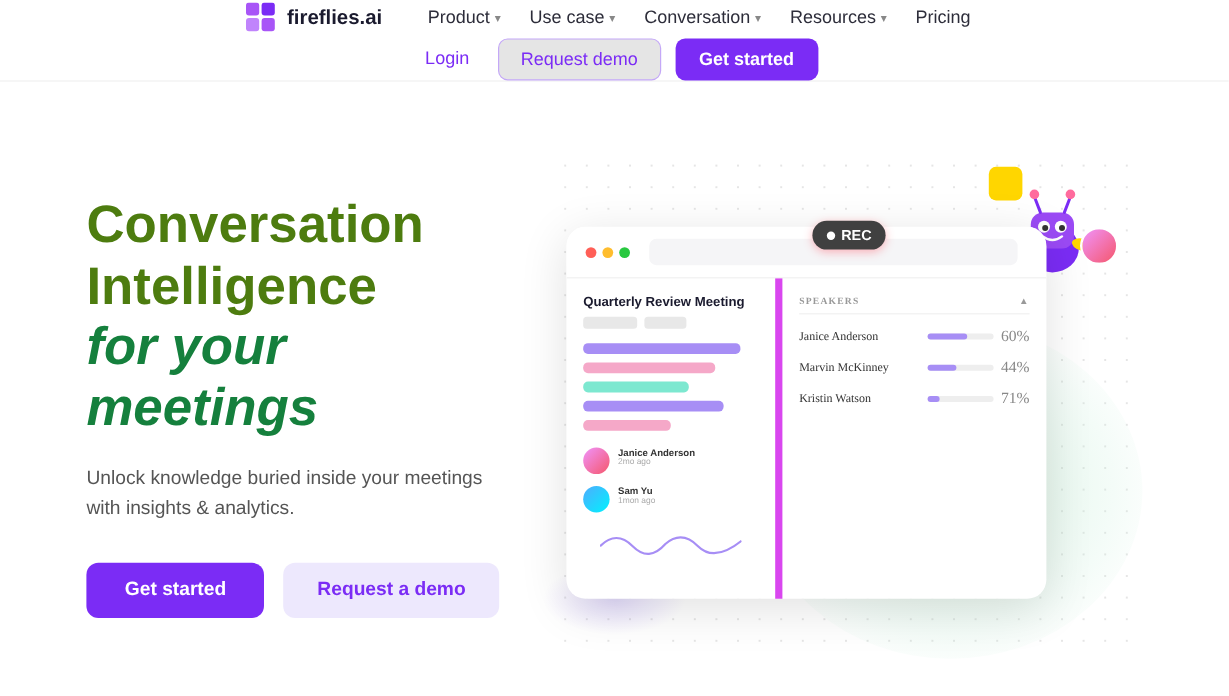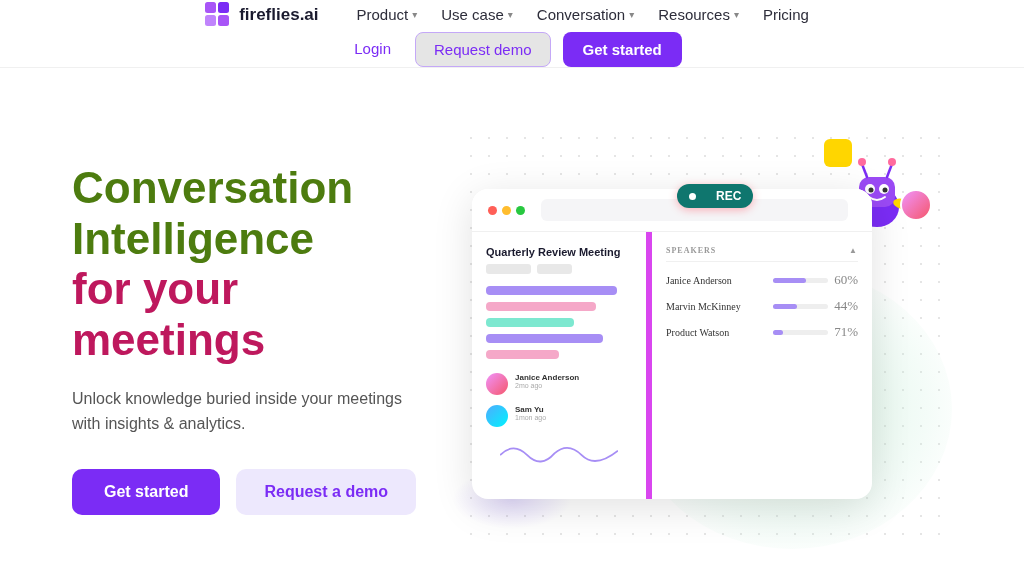--- a/index.html
+++ b/index.html
@@ -35,21 +35,21 @@
 
     
     .hero {
       display: flex; align-items: center; justify-content: space-between;
       padding: 30px 72px 0 72px; height: calc(580px - 68px);
       position: relative; overflow: hidden;
     }
     .hero-left { max-width: 380px; }
     .hero-title { font-size: 44px; line-height: 1.15; font-weight: 800; margin-bottom: 20px; }
     .hero-title .purple { color: #4d7c0f; }
-    .hero-title .dark { color: #be185d; }
+    .hero-title .dark { color: #15803d; font-style: italic; }
     .hero-subtitle { font-size: 16px; color: #555; line-height: 1.6; margin-bottom: 32px; max-width: 340px; }
     .hero-buttons { display: flex; align-items: center; gap: 16px; }
     .hero-btn-primary {
       background: #7b2cf5; color: #fff; border-radius: 10px;
       padding: 14px 32px; font-size: 16px; font-weight: 700;
       cursor: pointer; border: none;
     }
     .hero-btn-secondary {
       background: #ede8fd; color: #7b2cf5; border-radius: 10px;
       padding: 14px 28px; font-size: 16px; font-weight: 600;
@@ -94,23 +94,23 @@
     }
     .card-header-dots { display: flex; gap: 5px; }
     .dot-red { width: 9px; height: 9px; border-radius: 50%; background: #ff5f57; }
     .dot-yellow { width: 9px; height: 9px; border-radius: 50%; background: #ffbd2e; }
     .dot-green { width: 9px; height: 9px; border-radius: 50%; background: #28c840; }
     .card-search { flex: 1; height: 22px; background: #f5f5f7; border-radius: 6px; margin: 0 8px; }
 
     
     .rec-badge {
       position: absolute; top: 55px; left: 245px;
-      background: #0f766e; color: #fff; border-radius: 20px;
+      background: #404040; color: #fff; border-radius: 20px;
       padding: 5px 12px; font-size: 12px; font-weight: 700;
-      display: flex; align-items: center; gap: 20px; z-index: 10;
+      display: flex; align-items: center; gap: 5px; z-index: 10;
       box-shadow: 0 2px 8px rgba(255,71,87,0.4);
     }
     .rec-dot { width: 7px; height: 7px; border-radius: 50%; background: #fff; }
 
     
     .card-body { display: flex; height: calc(100% - 40px); }
     .card-left { width: 180px; padding: 14px; border-right: 6px solid #d946ef; }
     .card-meeting-title { font-size: 11px; font-weight: 700; color: #1a1a2e; margin-bottom: 6px; }
     .card-meta { display: flex; gap: 6px; margin-bottom: 12px; }
     .meta-tag { height: 10px; border-radius: 3px; background: #e8e8e8; }
@@ -330,21 +330,21 @@
             <span class="speaker-pct">60%</span>
           </div>
           <div class="speaker-row">
             <span class="speaker-name">Marvin McKinney</span>
             <div class="speaker-bar-bg">
               <div class="speaker-bar-fill" style="width:44%;"></div>
             </div>
             <span class="speaker-pct">44%</span>
           </div>
           <div class="speaker-row">
-            <span class="speaker-name">Product Watson</span>
+            <span class="speaker-name">Kristin Watson</span>
             <div class="speaker-bar-bg">
               <div class="speaker-bar-fill" style="width:19%;"></div>
             </div>
             <span class="speaker-pct">71%</span>
           </div>
         </div>
       </div>
     </div>
   </div>
 </section>

